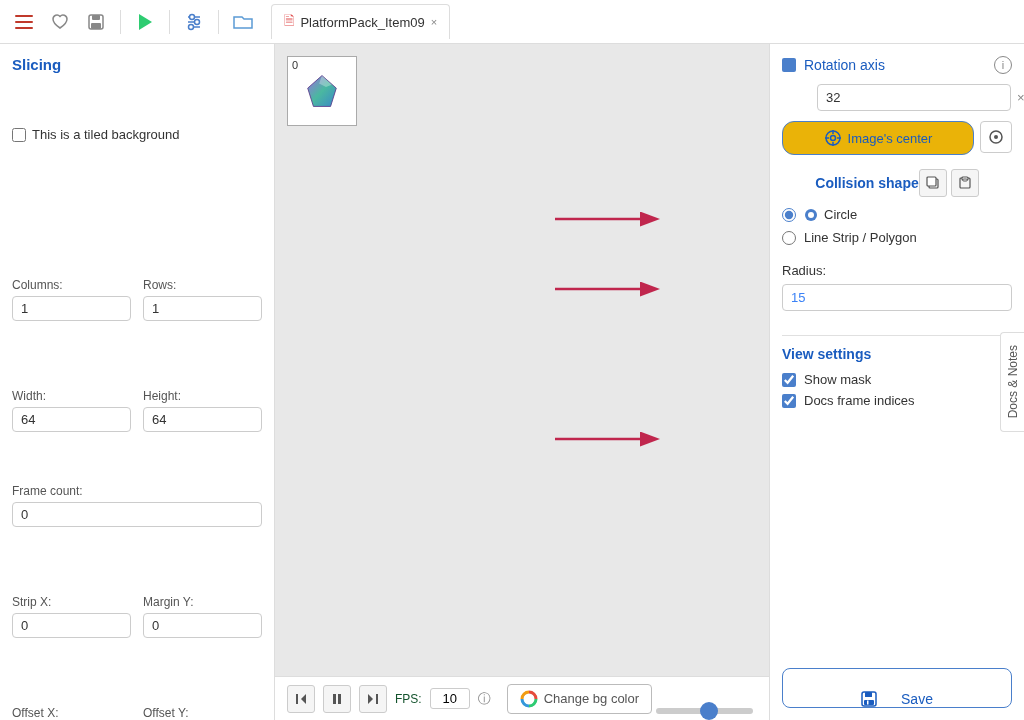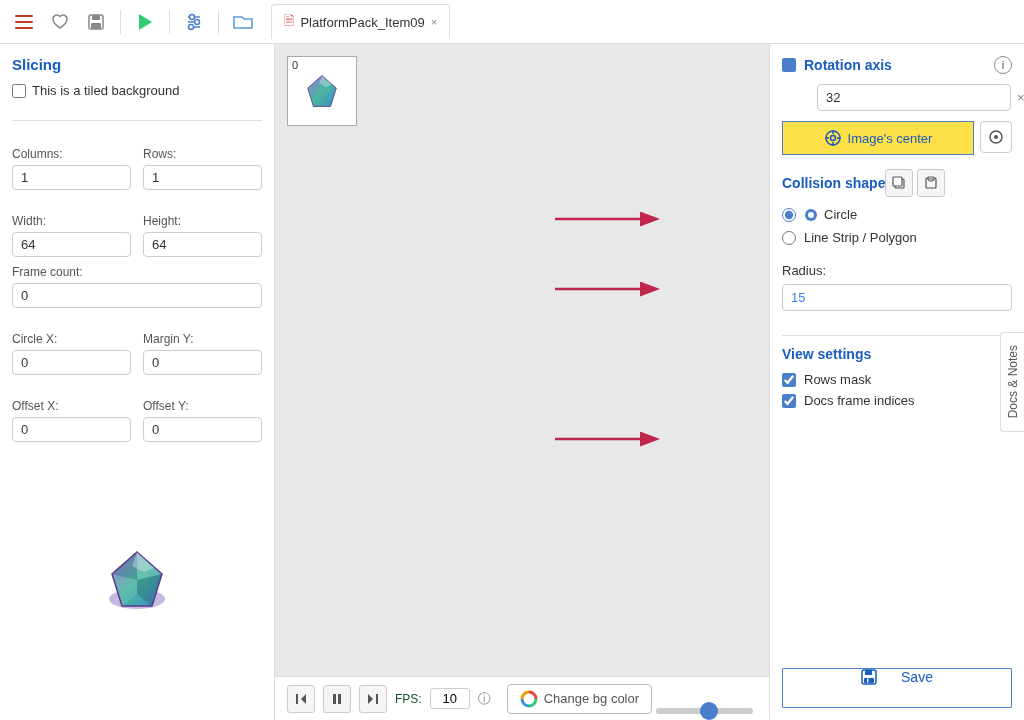--- a/index.html
+++ b/index.html
@@ -40,20 +40,21 @@
 
     
     .left-panel {
       width: 275px;
       background: #fff;
       border-right: 1px solid #ddd;
       display: flex;
       flex-direction: column;
       overflow-y: auto;
       padding: 12px;
+      gap: 44px;
     }
     .section-title { font-size: 15px; font-weight: 600; color: #1a5cbf; margin-bottom: 10px; }
     .checkbox-row { display: flex; align-items: center; gap: 6px; margin-bottom: 12px; font-size: 13px; color: #333; }
     .checkbox-row input[type=checkbox] { width: 14px; height: 14px; }
     .field-row { display: flex; gap: 12px; margin-bottom: 8px; }
     .field-group { display: flex; flex-direction: column; gap: 4px; flex: 1; margin-top: 16px; }
     .field-label { font-size: 12px; color: #555; }
     .field-input {
       border: 1px solid #ccc; border-radius: 4px; padding: 4px 8px;
       font-size: 13px; color: #333; background: #fff;
@@ -132,21 +133,21 @@
       background: #fff;
       border-left: 1px solid #ddd;
       display: flex;
       flex-direction: column;
       padding: 12px;
       overflow-y: auto;
       position: relative;
     }
     .right-section-title {
       display: flex; align-items: center; gap: 8px;
-      font-size: 14px; font-weight: 700; color: #1a5cbf;
+      font-size: 14px; font-weight: 400; color: #1a5cbf;
       margin-bottom: 10px;
     }
     .right-section-title .color-dot {
       width: 14px; height: 14px;
       border-radius: 2px; background: #4a7fcb;
     }
     .info-circle {
       margin-left: auto; width: 18px; height: 18px;
       border: 1.5px solid #888; border-radius: 50%;
       display: flex; align-items: center; justify-content: center;
@@ -155,33 +156,33 @@
     .axis-row {
       display: flex; align-items: center; gap: 6px; margin-bottom: 10px; padding-left: 35px;
     }
     .axis-input {
       flex: 1; border: 1px solid #ccc; border-radius: 4px; padding: 5px 8px;
       font-size: 13px; color: #333;
     }
     .axis-sep { color: #888; font-size: 13px; }
     .axis-center-btn {
       width: 100%; height: 34px;
-      border: 1px solid #4a7fcb; border-radius: 0;
-      background: #fde047; color: #1a5cbf;
+      border: 1px solid #4a7fcb; border-radius: 12px;
+      background: #eab308; color: #1a5cbf;
       display: flex; align-items: center; justify-content: center;
       gap: 6px; cursor: pointer; font-size: 13px; margin-bottom: 14px;
     }
     .axis-pin-btn {
       width: 32px; height: 32px;
       border: 1px solid #ccc; border-radius: 4px;
       background: #fff; display: flex; align-items: center; justify-content: center;
       cursor: pointer; color: #555; font-size: 14px;
     }
     .collision-header {
-      display: flex; align-items: center; justify-content: flex-start;
+      display: flex; align-items: center; justify-content: center;
       margin-bottom: 10px;
     }
     .collision-title {
       font-size: 14px; font-weight: 600; color: #1a5cbf;
     }
     .collision-btns { display: flex; gap: 4px; }
     .collision-btn {
       width: 28px; height: 28px;
       border: 1px solid #ccc; border-radius: 3px;
       background: #f5f5f5; display: flex; align-items: center; justify-content: center;
@@ -202,23 +203,23 @@
       font-size: 14px; font-weight: 600; color: #1a5cbf;
       margin-bottom: 10px;
     }
     .checkbox-line {
       display: flex; align-items: center; gap: 8px;
       margin-bottom: 6px; font-size: 13px; color: #333;
     }
     .checkbox-line input[type=checkbox] { width: 14px; height: 14px; accent-color: #4a7fcb; }
     .save-btn {
       width: 100%; height: 40px;
-      border: 1.5px solid #4a7fcb; border-radius: 1px;
+      border: 1.5px solid #4a7fcb; border-radius: 8px;
       background: #fff; color: #1a5cbf;
-      display: flex; align-items: flex-start; justify-content: center;
+      display: flex; align-items: flex-end; justify-content: center;
       gap: 24px; cursor: pointer; font-size: 14px;
       margin-top: auto;
     }
     .docs-tab-container {
       position: absolute; right: 0; top: 50%; transform: translateY(-50%);
       width: 24px; height: 100px;
       background: #fff; border: 1px solid #ddd;
       border-right: none; border-radius: 4px 0 0 4px;
       display: flex; align-items: center; justify-content: center;
       cursor: pointer; z-index: 10;
@@ -320,21 +321,21 @@
       </div>
     </div>
 
     <div class="field-full">
       <span class="field-label">Frame count:</span>
       <input class="field-input" type="text" value="0" style="">
     </div>
 
     <div class="field-row">
       <div class="field-group">
-        <span class="field-label">Circle X:</span>
+        <span class="field-label">Strip X:</span>
         <input class="field-input" type="text" value="0" style="">
       </div>
       <div class="field-group">
         <span class="field-label">Margin Y:</span>
         <input class="field-input" type="text" value="0" style="">
       </div>
     </div>
 
     <div class="field-row">
       <div class="field-group">
@@ -522,21 +523,21 @@
       <div class="radius-label">Radius:</div>
       <input class="radius-input" type="text" value="15" style="">
     </div>
 
     <div class="divider"></div>
 
     <div class="view-settings-title">View settings</div>
 
     <div class="checkbox-line">
       <input type="checkbox" checked="" id="showMask" style="accent-color: rgb(74, 127, 203);">
-      <label for="showMask">Rows mask</label>
+      <label for="showMask">Show mask</label>
     </div>
     <div class="checkbox-line">
       <input type="checkbox" checked="" id="showFrameIndices" style="accent-color: rgb(74, 127, 203);">
       <label for="showFrameIndices">Docs frame indices</label>
     </div>
 
     <div style="flex:1; min-height:40px;"></div>
 
     <button class="save-btn">
       <svg width="16" height="16" viewBox="0 0 16 16">

